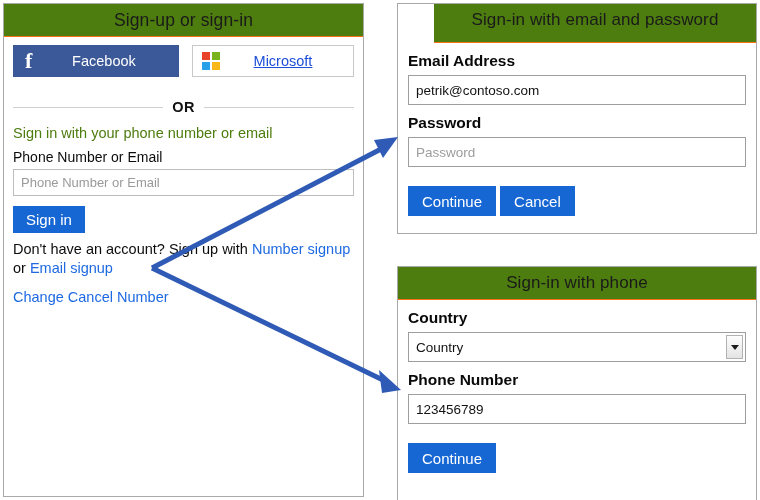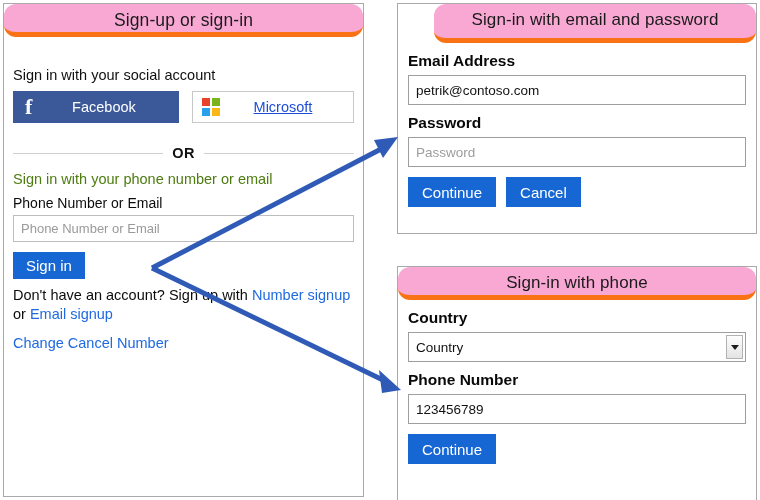--- a/index.html
+++ b/index.html
@@ -23,29 +23,28 @@
   }
 
   
   .panel {
     position: absolute;
     background: #ffffff;
     border: 1px solid #a9a9a9;
     box-sizing: border-box;
   }
   .panel-header {
-    background: #f9a8d4;
-    border-bottom: 5px solid #f97316;
+    background: #4d7c0f;
+    border-bottom: 1px solid #f97316;
     text-align: center;
     color: #1a1a1a;
     font-size: 17px;
     font-weight: 400;
     letter-spacing: .1px;
     box-sizing: border-box;
-    border-radius: 12px;
   }
   .panel-body {
     box-sizing: border-box;
   }
 
   
   #panel-signup {
     left: 3px;
     top: 3px;
     width: 361px;
@@ -239,23 +238,23 @@
     background: #fff;
     padding: 0 7px;
     font-family: "Liberation Sans", sans-serif;
     font-size: 13.5px;
     color: #121212;
     outline: none;
   }
   .input-lg::placeholder { color: #9d9d9d; }
 
   .btn-row {
-    margin-top: 10px;
-    display: flex;
-    gap: 10px;
+    margin-top: 19px;
+    display: flex;
+    gap: 4px;
   }
   .btn-blue {
     height: 30px;
     background: #1667d3;
     border: none;
     color: #fff;
     font-family: "Liberation Sans", sans-serif;
     font-size: 15px;
     padding: 0 14px;
     cursor: pointer;
@@ -322,21 +321,20 @@
 </style>
 </head>
 <body>
 
 <div class="canvas">
 
   <div class="panel" id="panel-signup">
     <div class="panel-header">Sign-up or sign-in</div>
     <div class="panel-body">
 
-      <div class="social-label">Sign in with your social account</div>
 
       <div class="social-row">
         <button class="btn-facebook">
           <span class="fb-glyph">f</span>
           <span class="lbl">Facebook</span>
         </button>
         <button class="btn-microsoft">
           <span class="ms-logo">
             <i style="background:#e8422b"></i>
               <i style="background:#7ab41d"></i>

